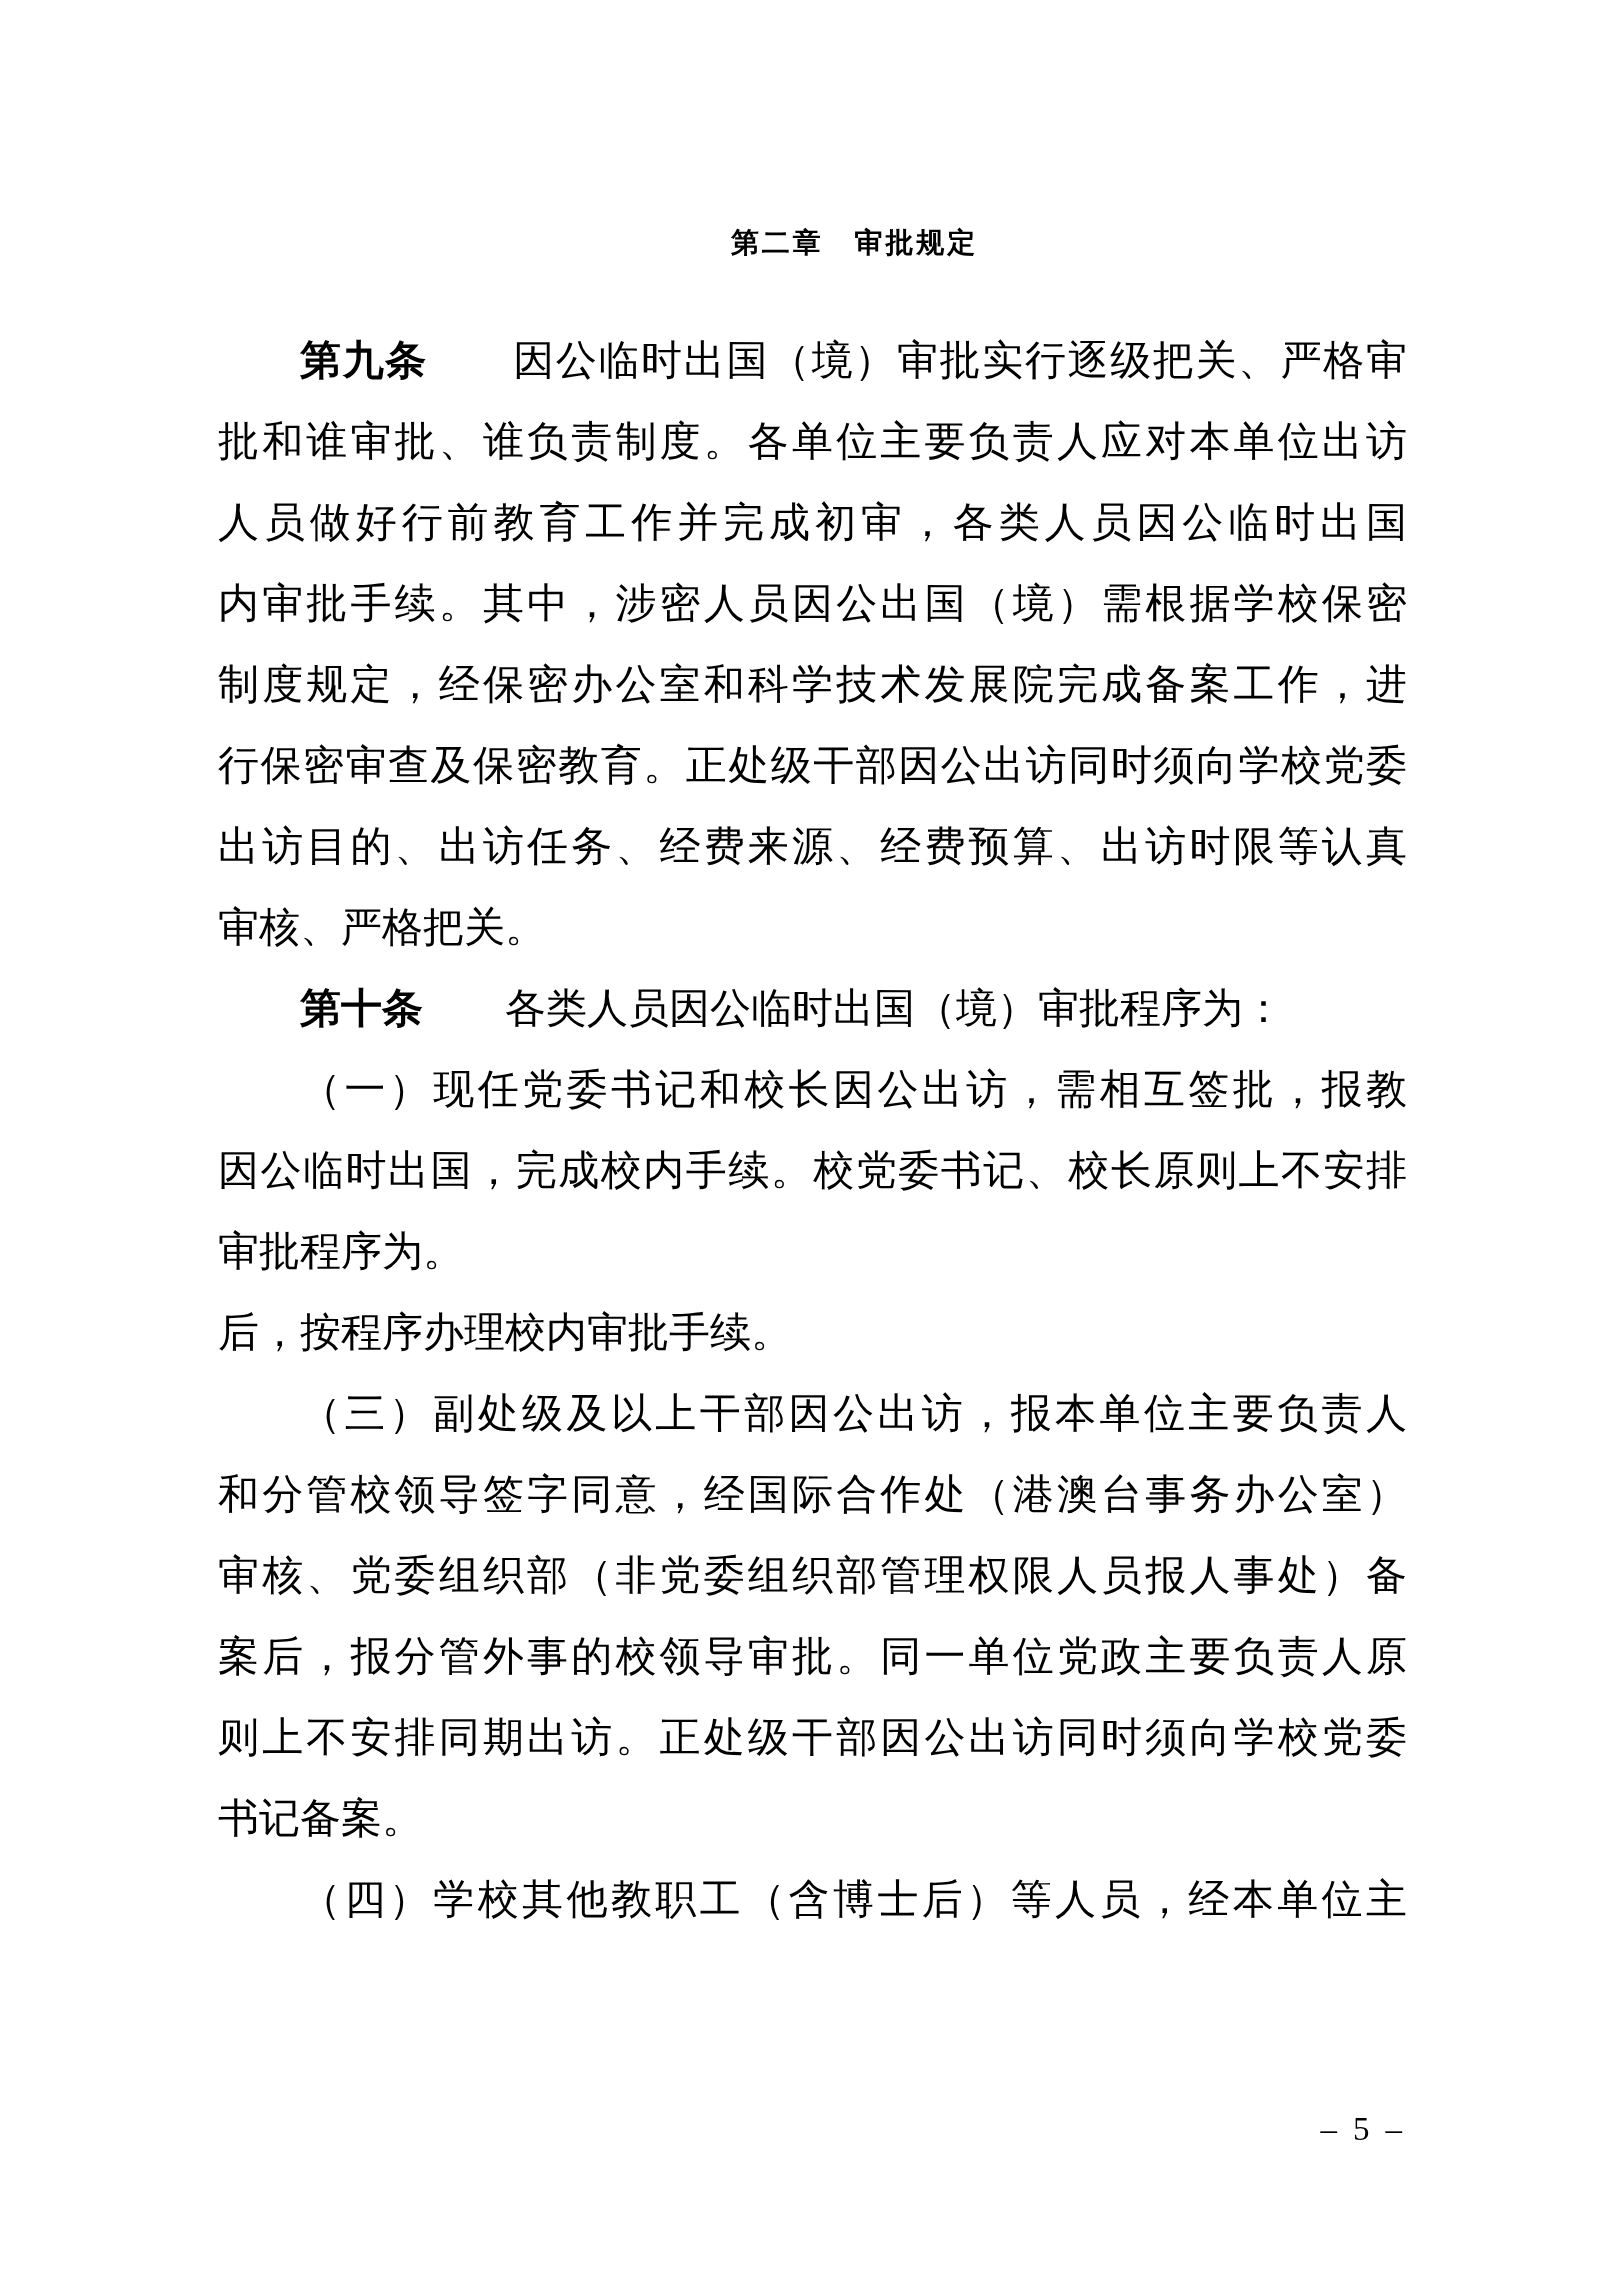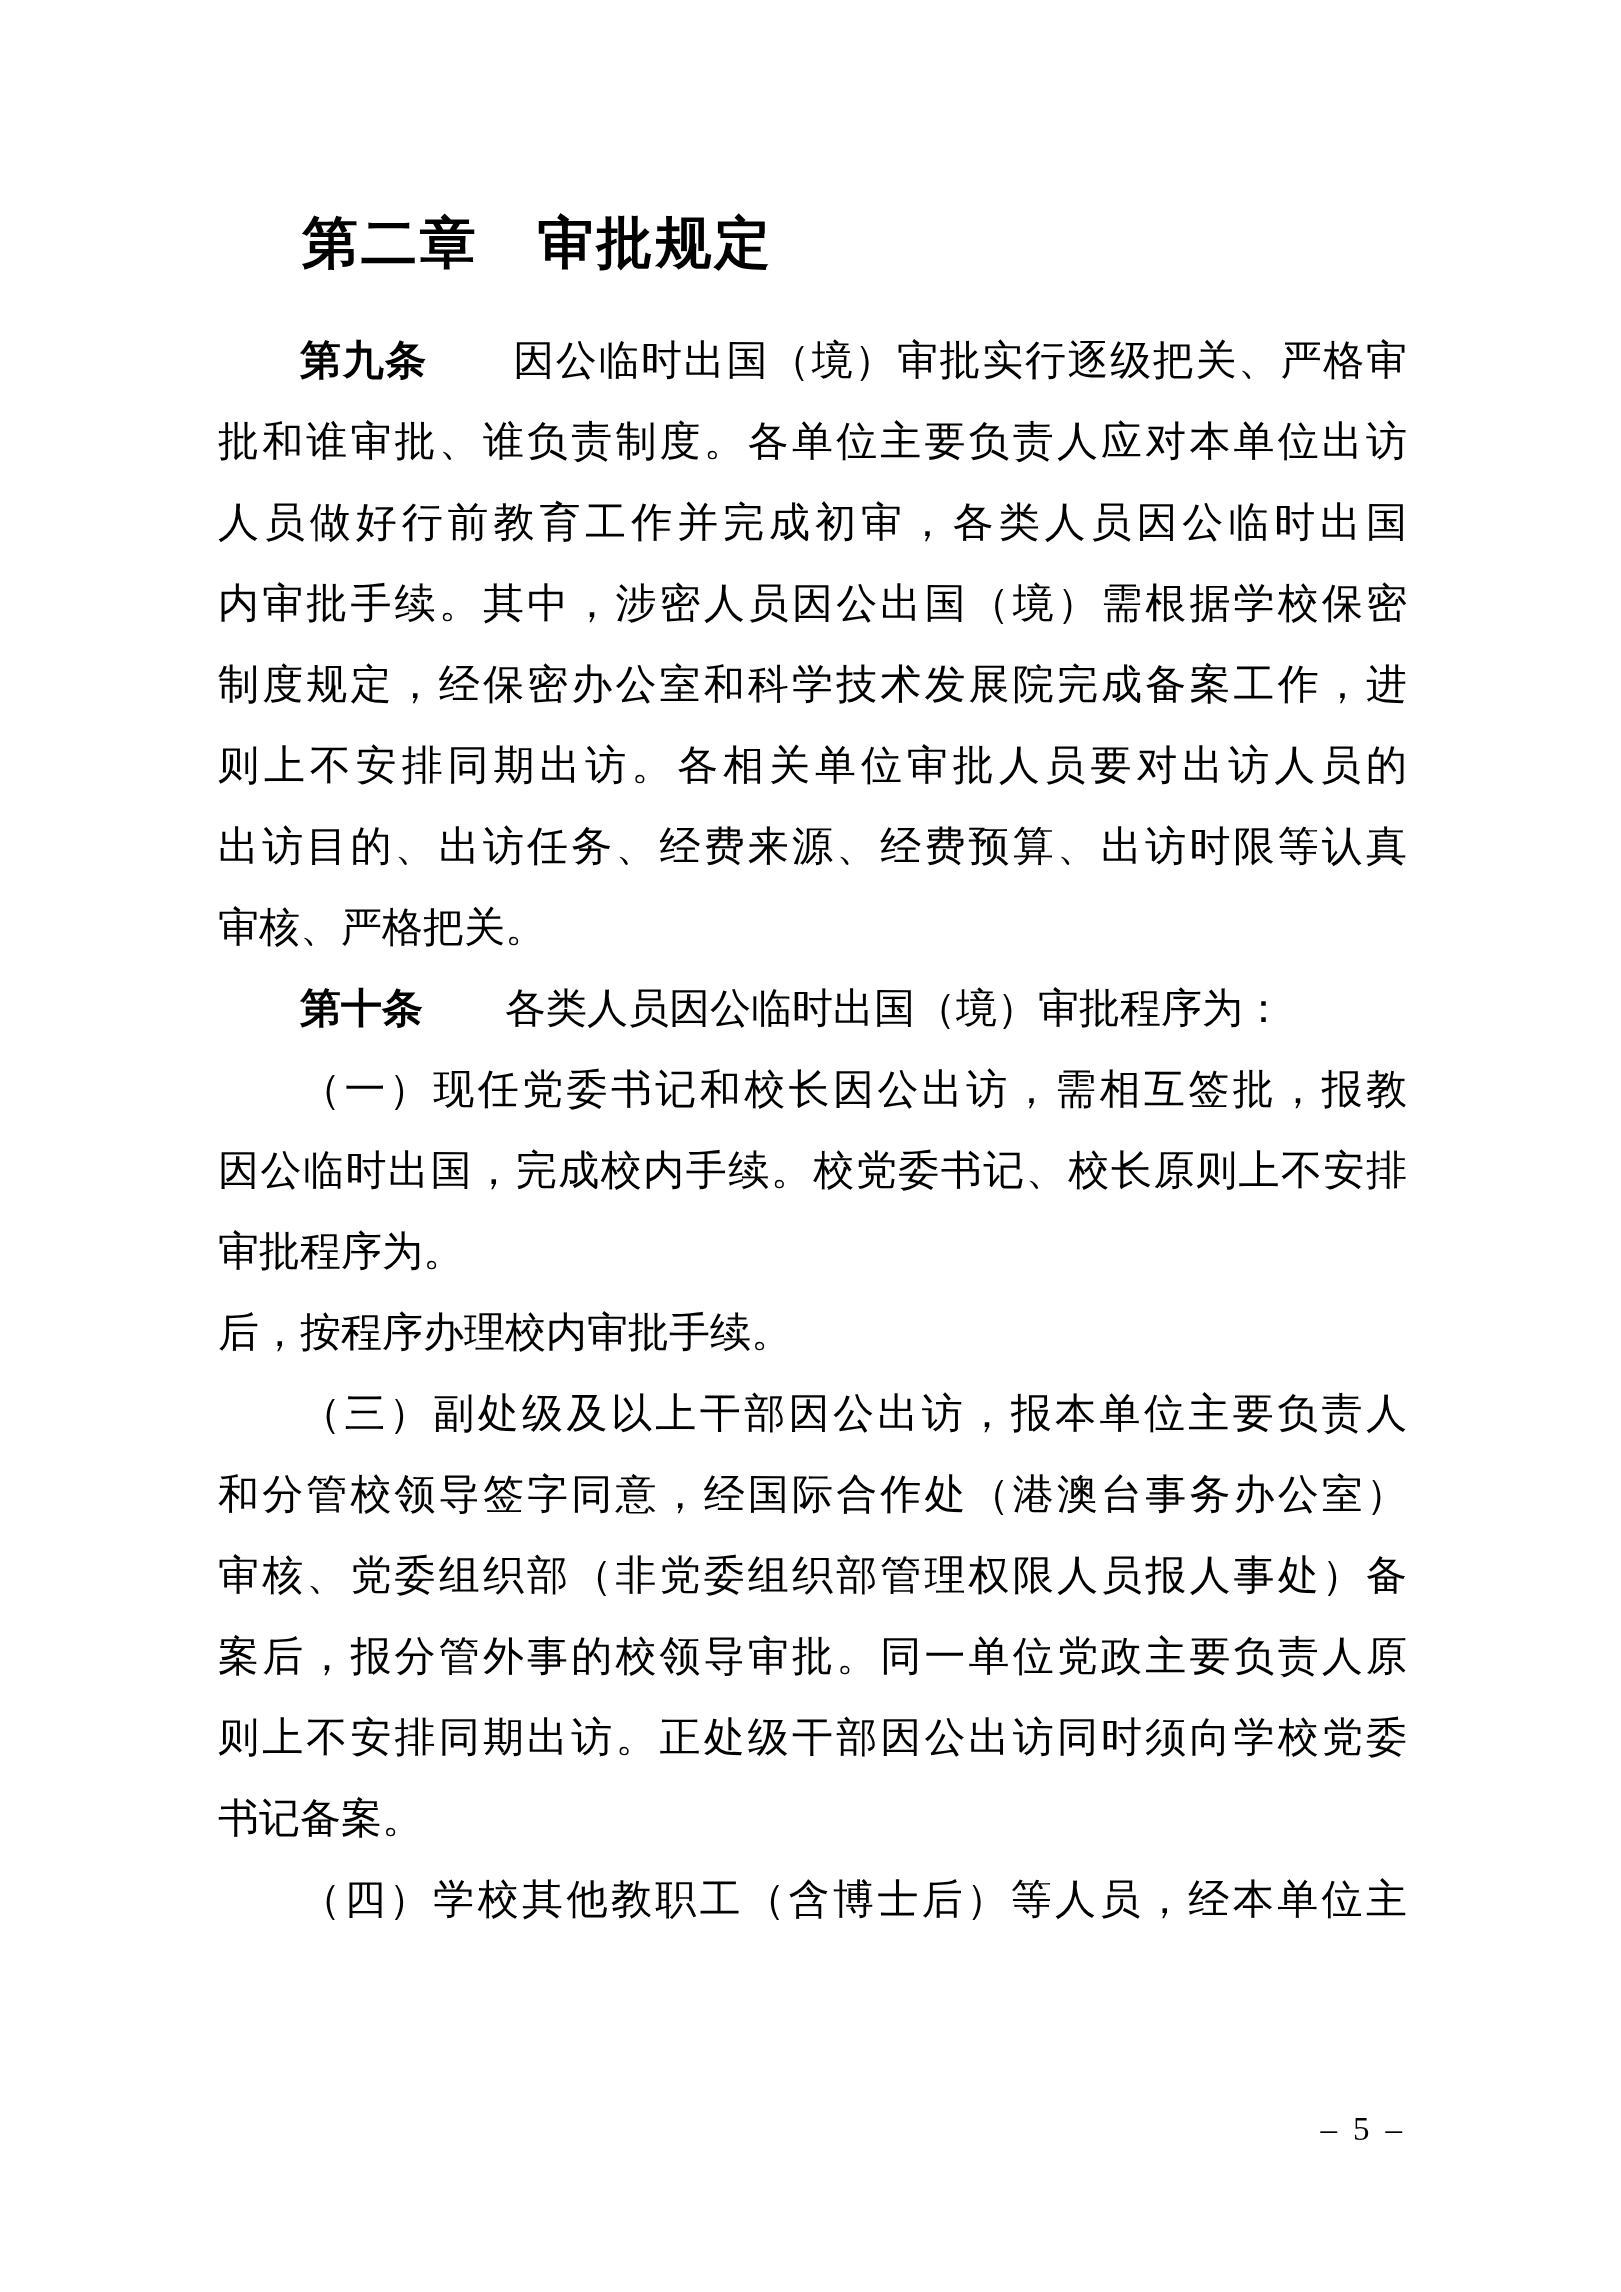--- a/index.html
+++ b/index.html
@@ -15,24 +15,25 @@
     color: #000000;
     font-family: "Liberation Serif", "DejaVu Serif", serif;
     overflow: hidden;
   }
   .chapter-title {
     position: absolute;
     top: 216px;
     left: 218px;
     width: 1189px;
     margin: 0;
+    text-align: center;
     text-indent: 84px; 
     font-family: "Liberation Sans", "DejaVu Sans", sans-serif;
     font-weight: 700;
-    font-size: 56px;
+    font-size: 28px;
     line-height: 53px;
     letter-spacing: 2.9px;
     white-space: nowrap;
   }
   .doc-body {
     position: absolute;
     top: 320px;
     left: 218px;
     width: 1189px;
   }
@@ -73,21 +74,21 @@
   <h1 class="chapter-title">第二章　审批规定</h1>
 
   <div class="doc-body">
 
     <div>
       <p class="line just indent"><b class="lead">第九条</b><span>　　因公临时出国（境）审批实行逐级把关、严格审</span></p>
       <p class="line just">批和谁审批、谁负责制度。各单位主要负责人应对本单位出访</p>
       <p class="line just">人员做好行前教育工作并完成初审，各类人员因公临时出国</p>
       <p class="line just">内审批手续。其中，涉密人员因公出国（境）需根据学校保密</p>
       <p class="line just">制度规定，经保密办公室和科学技术发展院完成备案工作，进</p>
-      <p class="line just">则上不安排同期出访。各相关单位审批人员要对出访人员的</p>
+      <p class="line just">行保密审查及保密教育。正处级干部因公出访同时须向学校党委</p>
       <p class="line just">出访目的、出访任务、经费来源、经费预算、出访时限等认真</p>
       <p class="line">审核、严格把关。</p>
     </div>
 
     <div>
       <p class="line indent"><b class="lead">第十条</b><span>　　各类人员因公临时出国（境）审批程序为：</span></p>
     </div>
 
     <div>
       <p class="line just indent">（一）现任党委书记和校长因公出访，需相互签批，报教</p>

